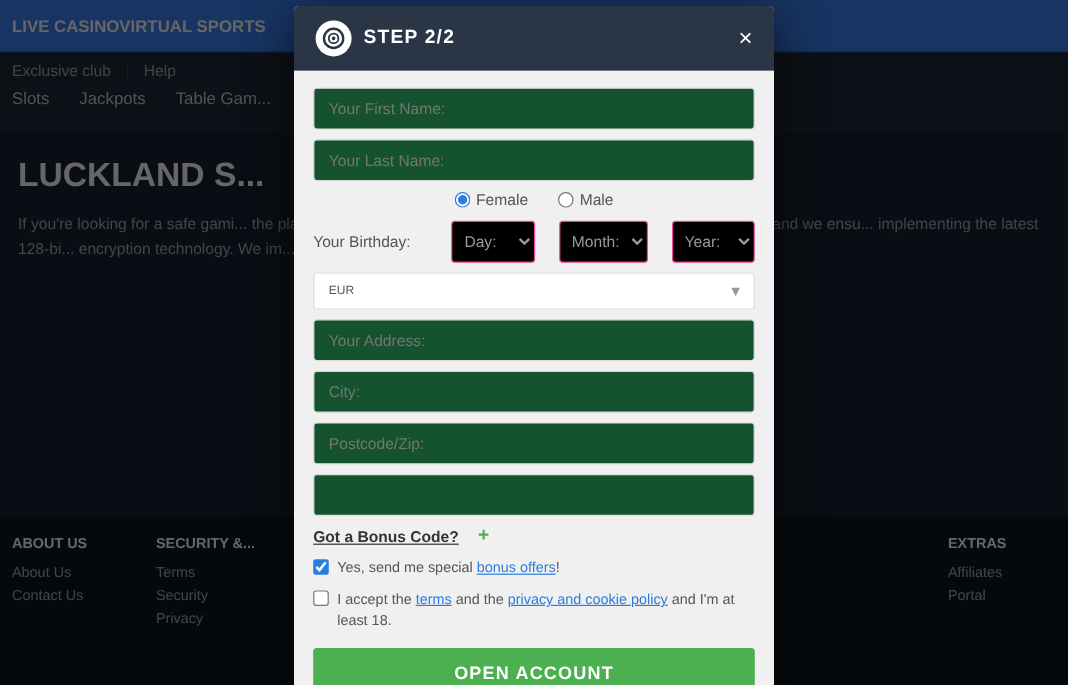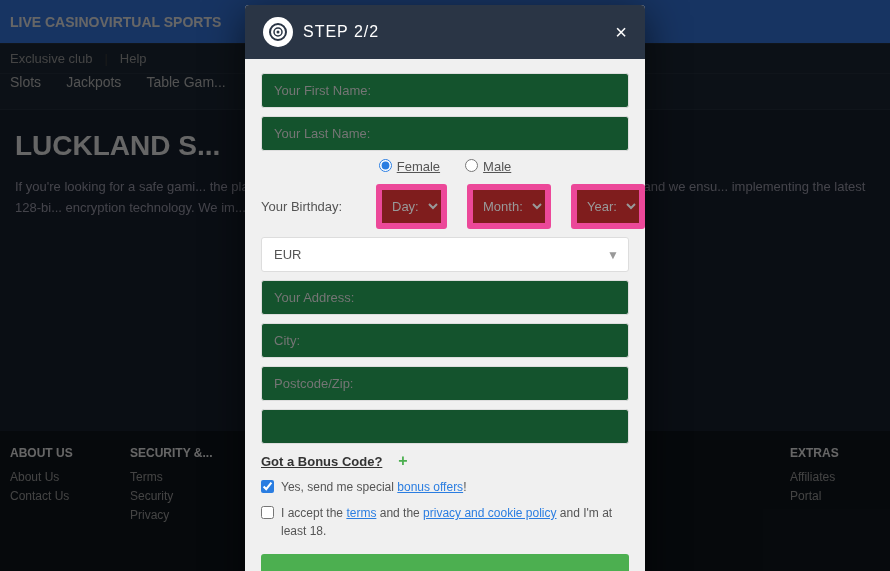--- a/index.html
+++ b/index.html
@@ -163,21 +163,21 @@
       display: flex;
       align-items: center;
       justify-content: center;
       font-size: 16px;
       color: #2a3545;
       font-weight: bold;
     }
     .modal-title {
       color: #fff;
       font-size: 16px;
-      font-weight: normal;
+      font-weight: bold;
       letter-spacing: 1px;
       text-transform: uppercase;
     }
     .modal-close {
       color: #fff;
       font-size: 20px;
       cursor: pointer;
       background: none;
       border: none;
       line-height: 1;
@@ -202,64 +202,63 @@
 
     .radio-group {
       display: flex;
       align-items: center;
       justify-content: center;
       gap: 25px;
       margin-bottom: 10px;
     }
     .radio-label {
       display: flex;
-      align-items: flex-start;
+      align-items: center;
       gap: 5px;
       font-size: 13px;
       color: #555;
       cursor: pointer;
-      text-decoration: underline;
     }
     .radio-label input[type="radio"] {
       accent-color: #2a7de1;
     }
 
     .birthday-row {
       display: flex;
       align-items: center;
       gap: 20px;
       margin-bottom: 8px;
     }
     .birthday-label {
       font-size: 13px;
       color: #555;
       white-space: nowrap;
       min-width: 95px;
     }
     .birthday-select {
       flex: 1;
       padding: 8px 6px;
-      border: 6px solid #ec4899;
+      border: 1px solid #ec4899;
       border-radius: 3px;
       font-size: 13px;
       color: #999;
-      background: #7f1d1d;
+      background: #000000;
       cursor: pointer;
     }
 
     .currency-select-wrap {
       position: relative;
       margin-bottom: 8px;
     }
     .currency-select {
       width: 100%;
       padding: 9px 30px 9px 12px;
       border: 1px solid #ddd;
       border-radius: 3px;
-      font-size: 13px;
+      font-size: 10px;
       color: #555;
       background: #fff;
       appearance: none;
       cursor: pointer;
     }
     .currency-chevron {
       position: absolute;
       right: 10px;
       top: 50%;
       transform: translateY(-50%);

